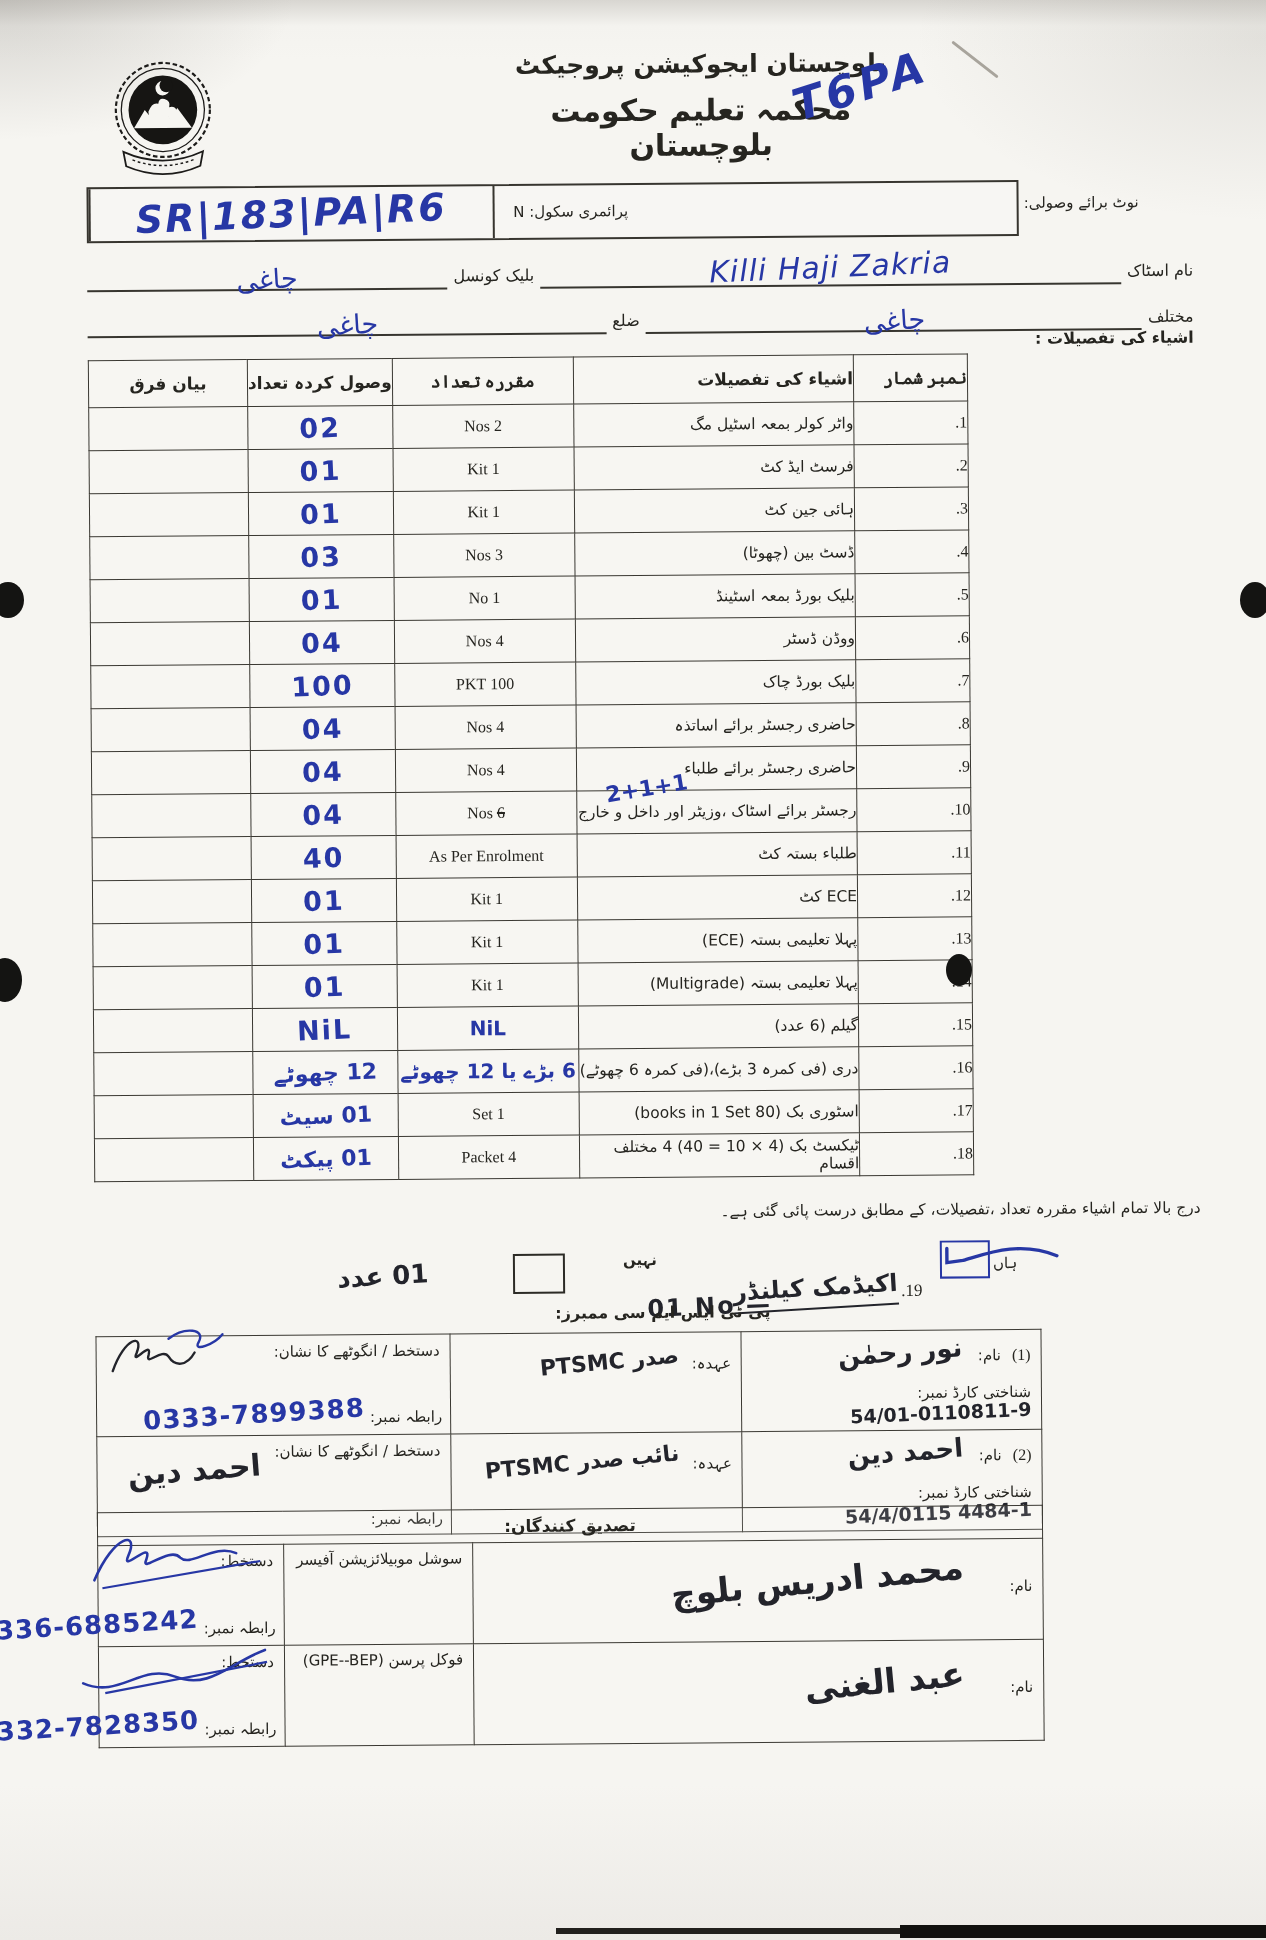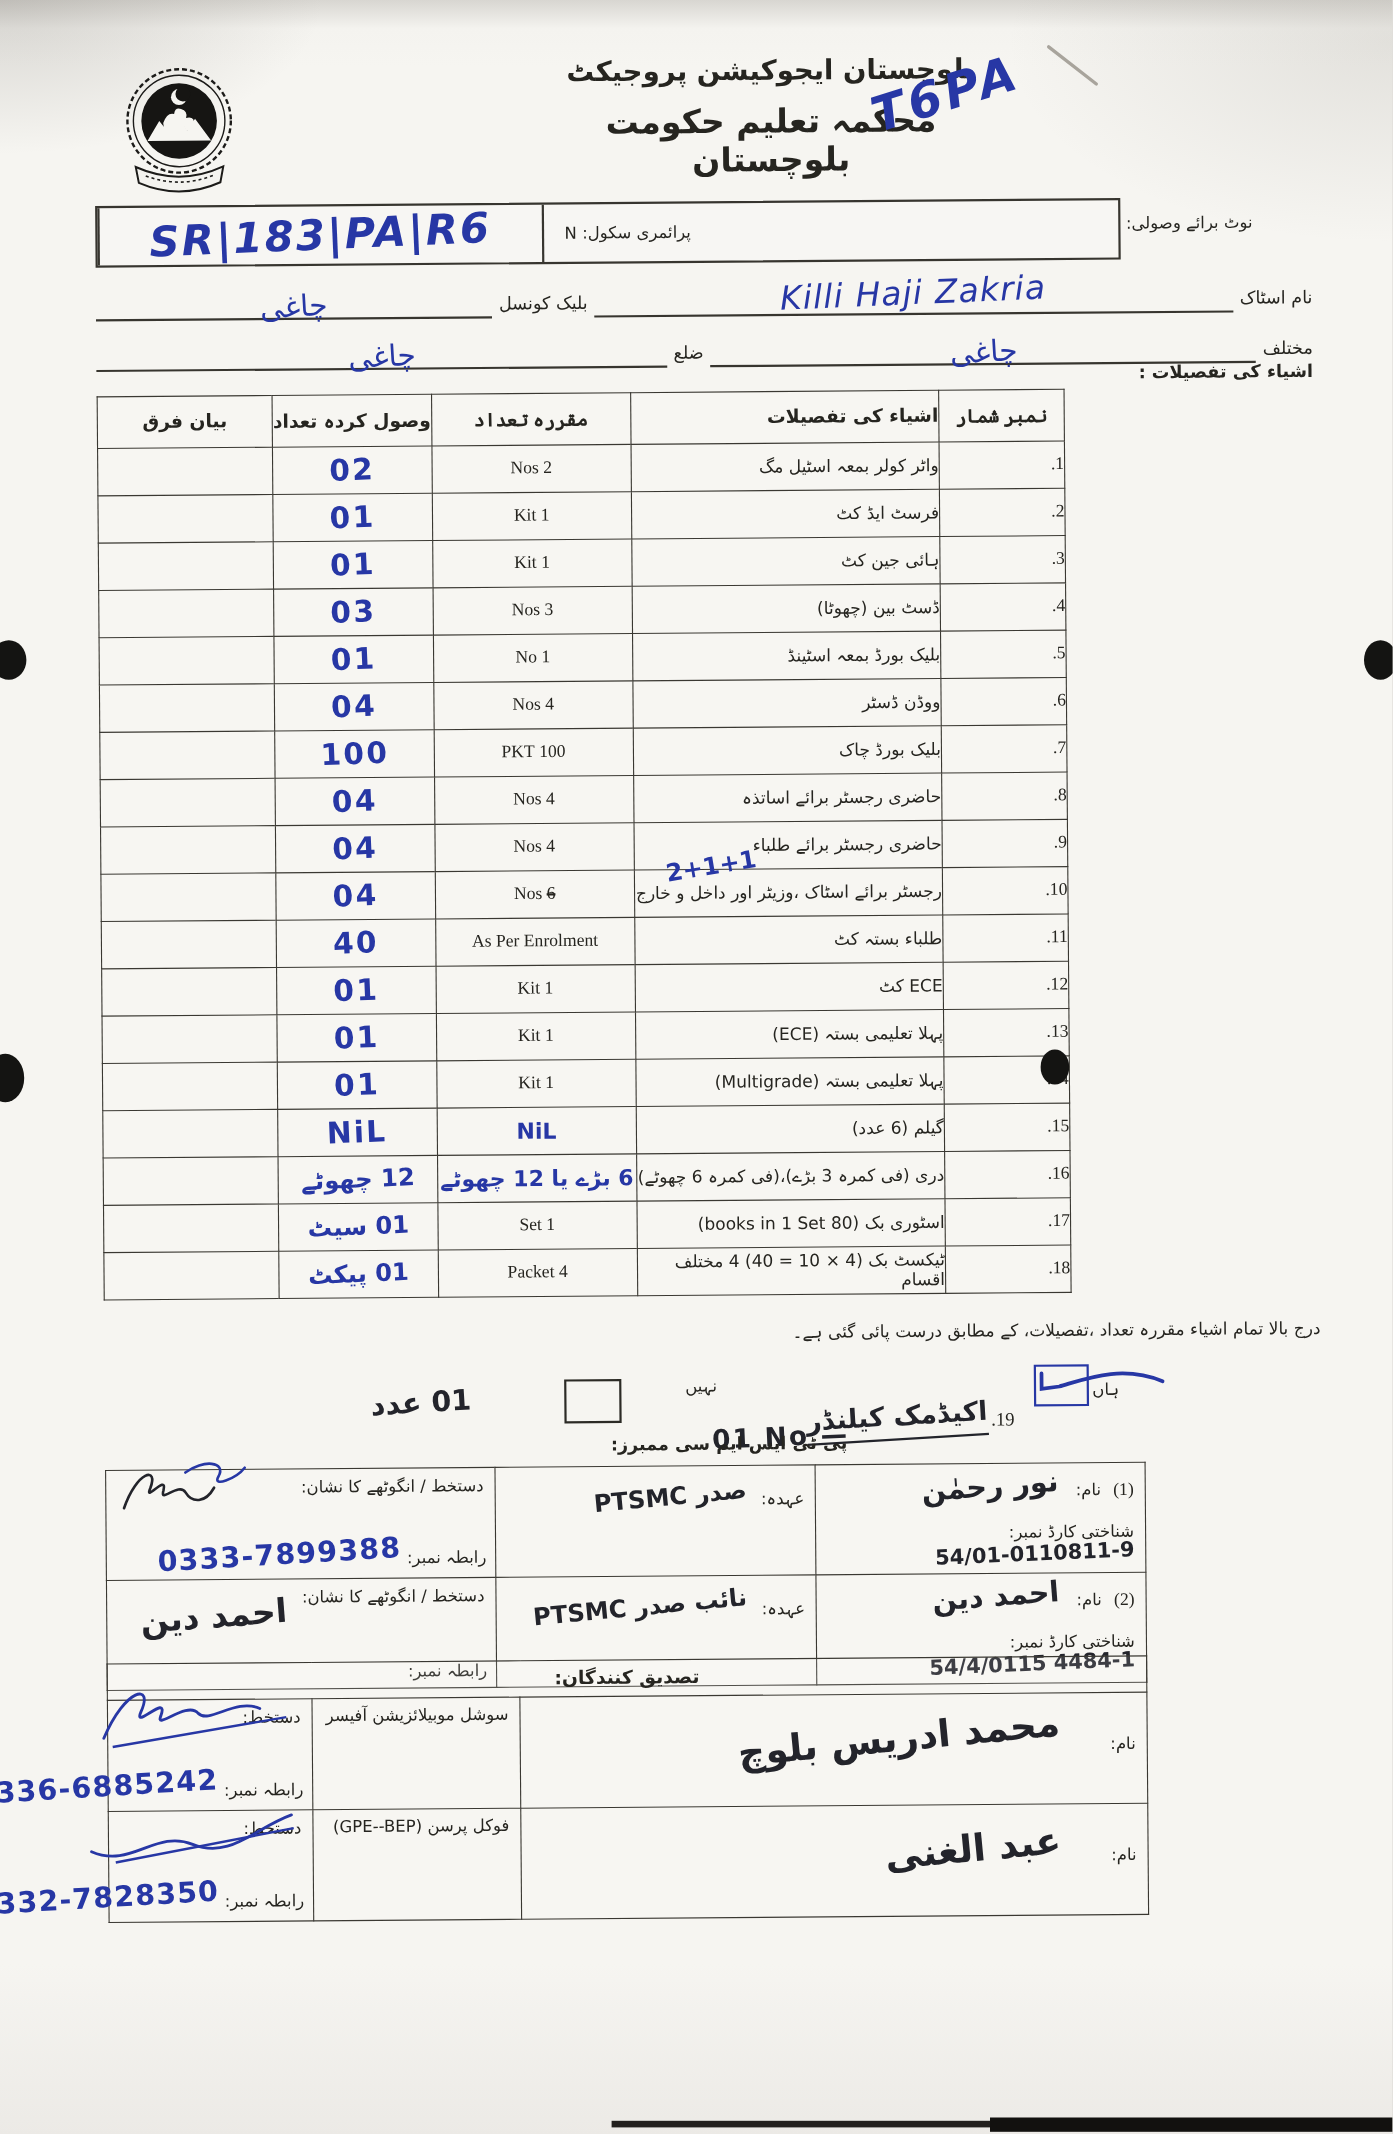--- a/index.html
+++ b/index.html
@@ -51,42 +51,42 @@
 
   .items-heading{position:absolute;left:85px;top:332px;width:1106px;direction:rtl;
                  font-size:16px;font-weight:bold;}
 
   
   table{border-collapse:collapse;}
   .items-table{position:absolute;left:85px;top:356px;width:880px;direction:rtl;background:rgba(255,255,255,.12);}
   .items-table th,.items-table td{border:1.7px solid #3a3832;padding:0;}
   .items-table th{height:46px;font-size:17px;font-weight:bold;}
   .items-table td{height:42px;}
-  .c-no{width:116px;padding-right:16px;font-family:"Liberation Serif",serif;font-size:16px;}
+  .c-no{width:116px;text-align:right;padding-right:16px;font-family:"Liberation Serif",serif;font-size:16px;}
   .c-item{width:287px;text-align:right;padding-right:10px;padding-left:6px;font-size:15.5px;position:relative;}
   .c-fixed{width:180px;text-align:center;font-family:"Liberation Serif",serif;font-size:16px;white-space:nowrap;}
   .c-received{width:132px;text-align:center;white-space:nowrap;}
   .c-diff{width:163px;}
   .qty-hw{font-size:27px;font-weight:bold;letter-spacing:2px;display:inline-block;transform:rotate(-2deg);}
   .fixed-hand{font-family:"DejaVu Sans",sans-serif;font-size:20px;font-weight:bold;}
   .item-note{position:absolute;top:-15px;left:28px;font-size:22px;font-weight:bold;
              transform:rotate(-9deg);direction:ltr;color:#2737a5;}
   s{text-decoration-thickness:2px;}
 
   .confirmation{position:absolute;left:85px;top:1203px;width:1106px;direction:rtl;font-size:15.5px;}
 
   
   .row19{position:absolute;left:85px;top:1235px;width:1110px;height:100px;}
   .row19 .abs{position:absolute;white-space:nowrap;}
   .chk{border:2.4px solid #2c2b26;background:transparent;display:block;}
   .yes-box{left:845px;top:8px;width:46px;height:34px;border-color:#2737a5;}
   .yes-tick{position:absolute;left:838px;top:-6px;width:130px;height:56px;}
   .no-box{left:418px;top:18px;width:48px;height:36px;}
   .yes-lab{left:898px;top:22px;font-size:15px;}
-  .no-lab{left:528px;top:16px;font-size:15px;}
+  .no-lab{left:528px;top:16px;font-size:15px;font-weight:bold;}
   .no19{left:790px;top:48px;font-family:"Liberation Serif",serif;font-size:17px;margin-left:16px;}
   .acad{left:638px;top:40px;font-size:24px;font-weight:bold;border-bottom:2.4px solid #23242b;
         transform:rotate(-3deg);padding-bottom:6px;}
   .note-yes{left:552px;top:58px;font-size:24px;font-weight:bold;letter-spacing:2px;transform:rotate(-2deg);}
   .note-no{left:242px;top:24px;font-size:26px;font-weight:bold;direction:rtl;transform:rotate(-3deg);}
 
   .ptsmc-label{position:absolute;left:545px;top:1303px;font-size:16px;font-weight:bold;direction:rtl;}
 
   
   .mem-table,.ver-table{position:absolute;left:85px;width:946px;direction:rtl;background:rgba(255,255,255,.12);}

